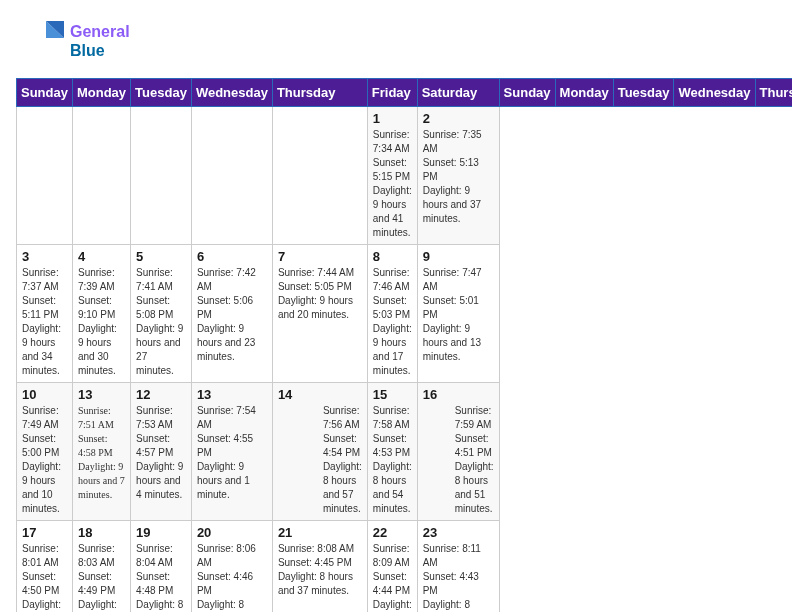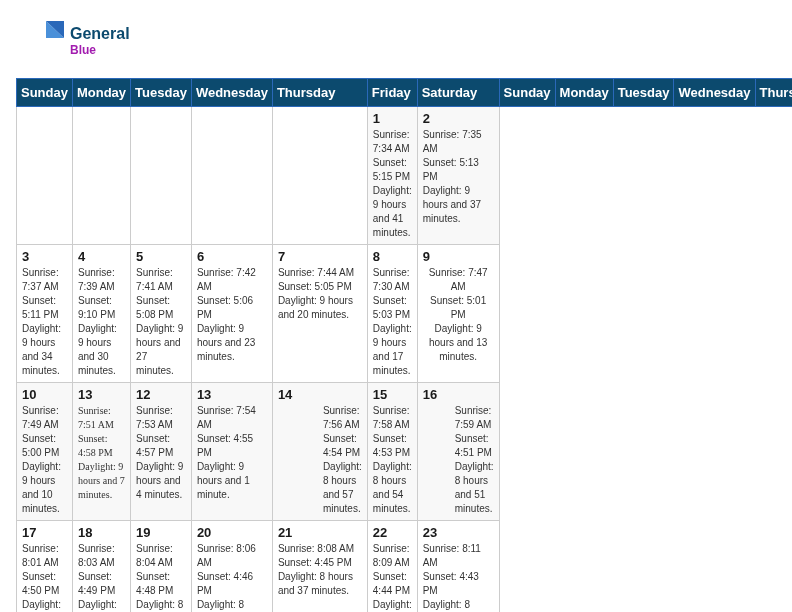--- a/index.html
+++ b/index.html
@@ -32,21 +32,21 @@
     .location {
       font-size: 15px;
       color: #555;
     }
     table {
       width: 100%;
       border-collapse: collapse;
       font-size: 11px;
     }
     thead tr th {
-      background: #0c4a6e;
+      background: #4c1d95;
       color: #fff;
       padding: 6px 4px;
       text-align: left;
       font-size: 13px;
       font-weight: bold;
       border: 1px solid #2a68b9;
     }
     tbody tr td {
       border: 1px solid #ccc;
       vertical-align: top;
@@ -77,22 +77,22 @@
 </head>
 <body>
 
 <div class="header">
   <div class="logo" style="flex-direction: row; align-items: center;">
       <svg width="50" height="50" viewBox="0 0 50 50">
         <polygon points="30,5 48,22 30,22" fill="#4a90d9"></polygon>
         <polygon points="30,5 48,22 48,5" fill="#2a68b9"></polygon>
       </svg>
       <div style="display: flex; flex-direction: column; line-height: 1.2;">
-        <span style="font-weight: bold; font-size: 16px; color: #0c4a6e;">General</span>
-        <span style="font-weight: bold; font-size: 12px; color: #a21caf;">Blue</span>
+        <span style="font-weight: bold; font-size: 16px; color: #8b5cf6;">General</span>
+        <span style="font-weight: bold; font-size: 16px; color: #0369a1;">Blue</span>
       </div>
     </div>
   <div class="title-block">
     <div class="month-title"></div>
     <div class="location"></div>
   </div>
 </div>
 
 <table>
   <thead>
@@ -158,27 +158,27 @@
 Daylight: 9 hours and 23 minutes.</div>
         </td>
         <td>
           <span class="day-num">7</span>
           <div class="day-info" style="white-space: pre-line;">Sunrise: 7:44 AM
 Sunset: 5:05 PM
 Daylight: 9 hours and 20 minutes.</div>
         </td>
         <td>
           <span class="day-num">8</span>
-          <div class="day-info" style="white-space: pre-line;">Sunrise: 7:30 AM
+          <div class="day-info" style="white-space: pre-line;">Sunrise: 7:46 AM
 Sunset: 5:03 PM
 Daylight: 9 hours and 17 minutes.</div>
         </td>
         <td>
           <span class="day-num">9</span>
-          <div class="day-info" style="white-space: pre-line; text-align: center;">Sunrise: 7:47 AM
+          <div class="day-info" style="white-space: pre-line;">Sunrise: 7:47 AM
 Sunset: 5:01 PM
 Daylight: 9 hours and 13 minutes.</div>
         </td>
       </tr>
       <tr>
         <td>
           <span class="day-num">10</span>
           <div class="day-info" style="white-space: pre-line;">Sunrise: 7:49 AM
 Sunset: 5:00 PM
 Daylight: 9 hours and 10 minutes.</div>

